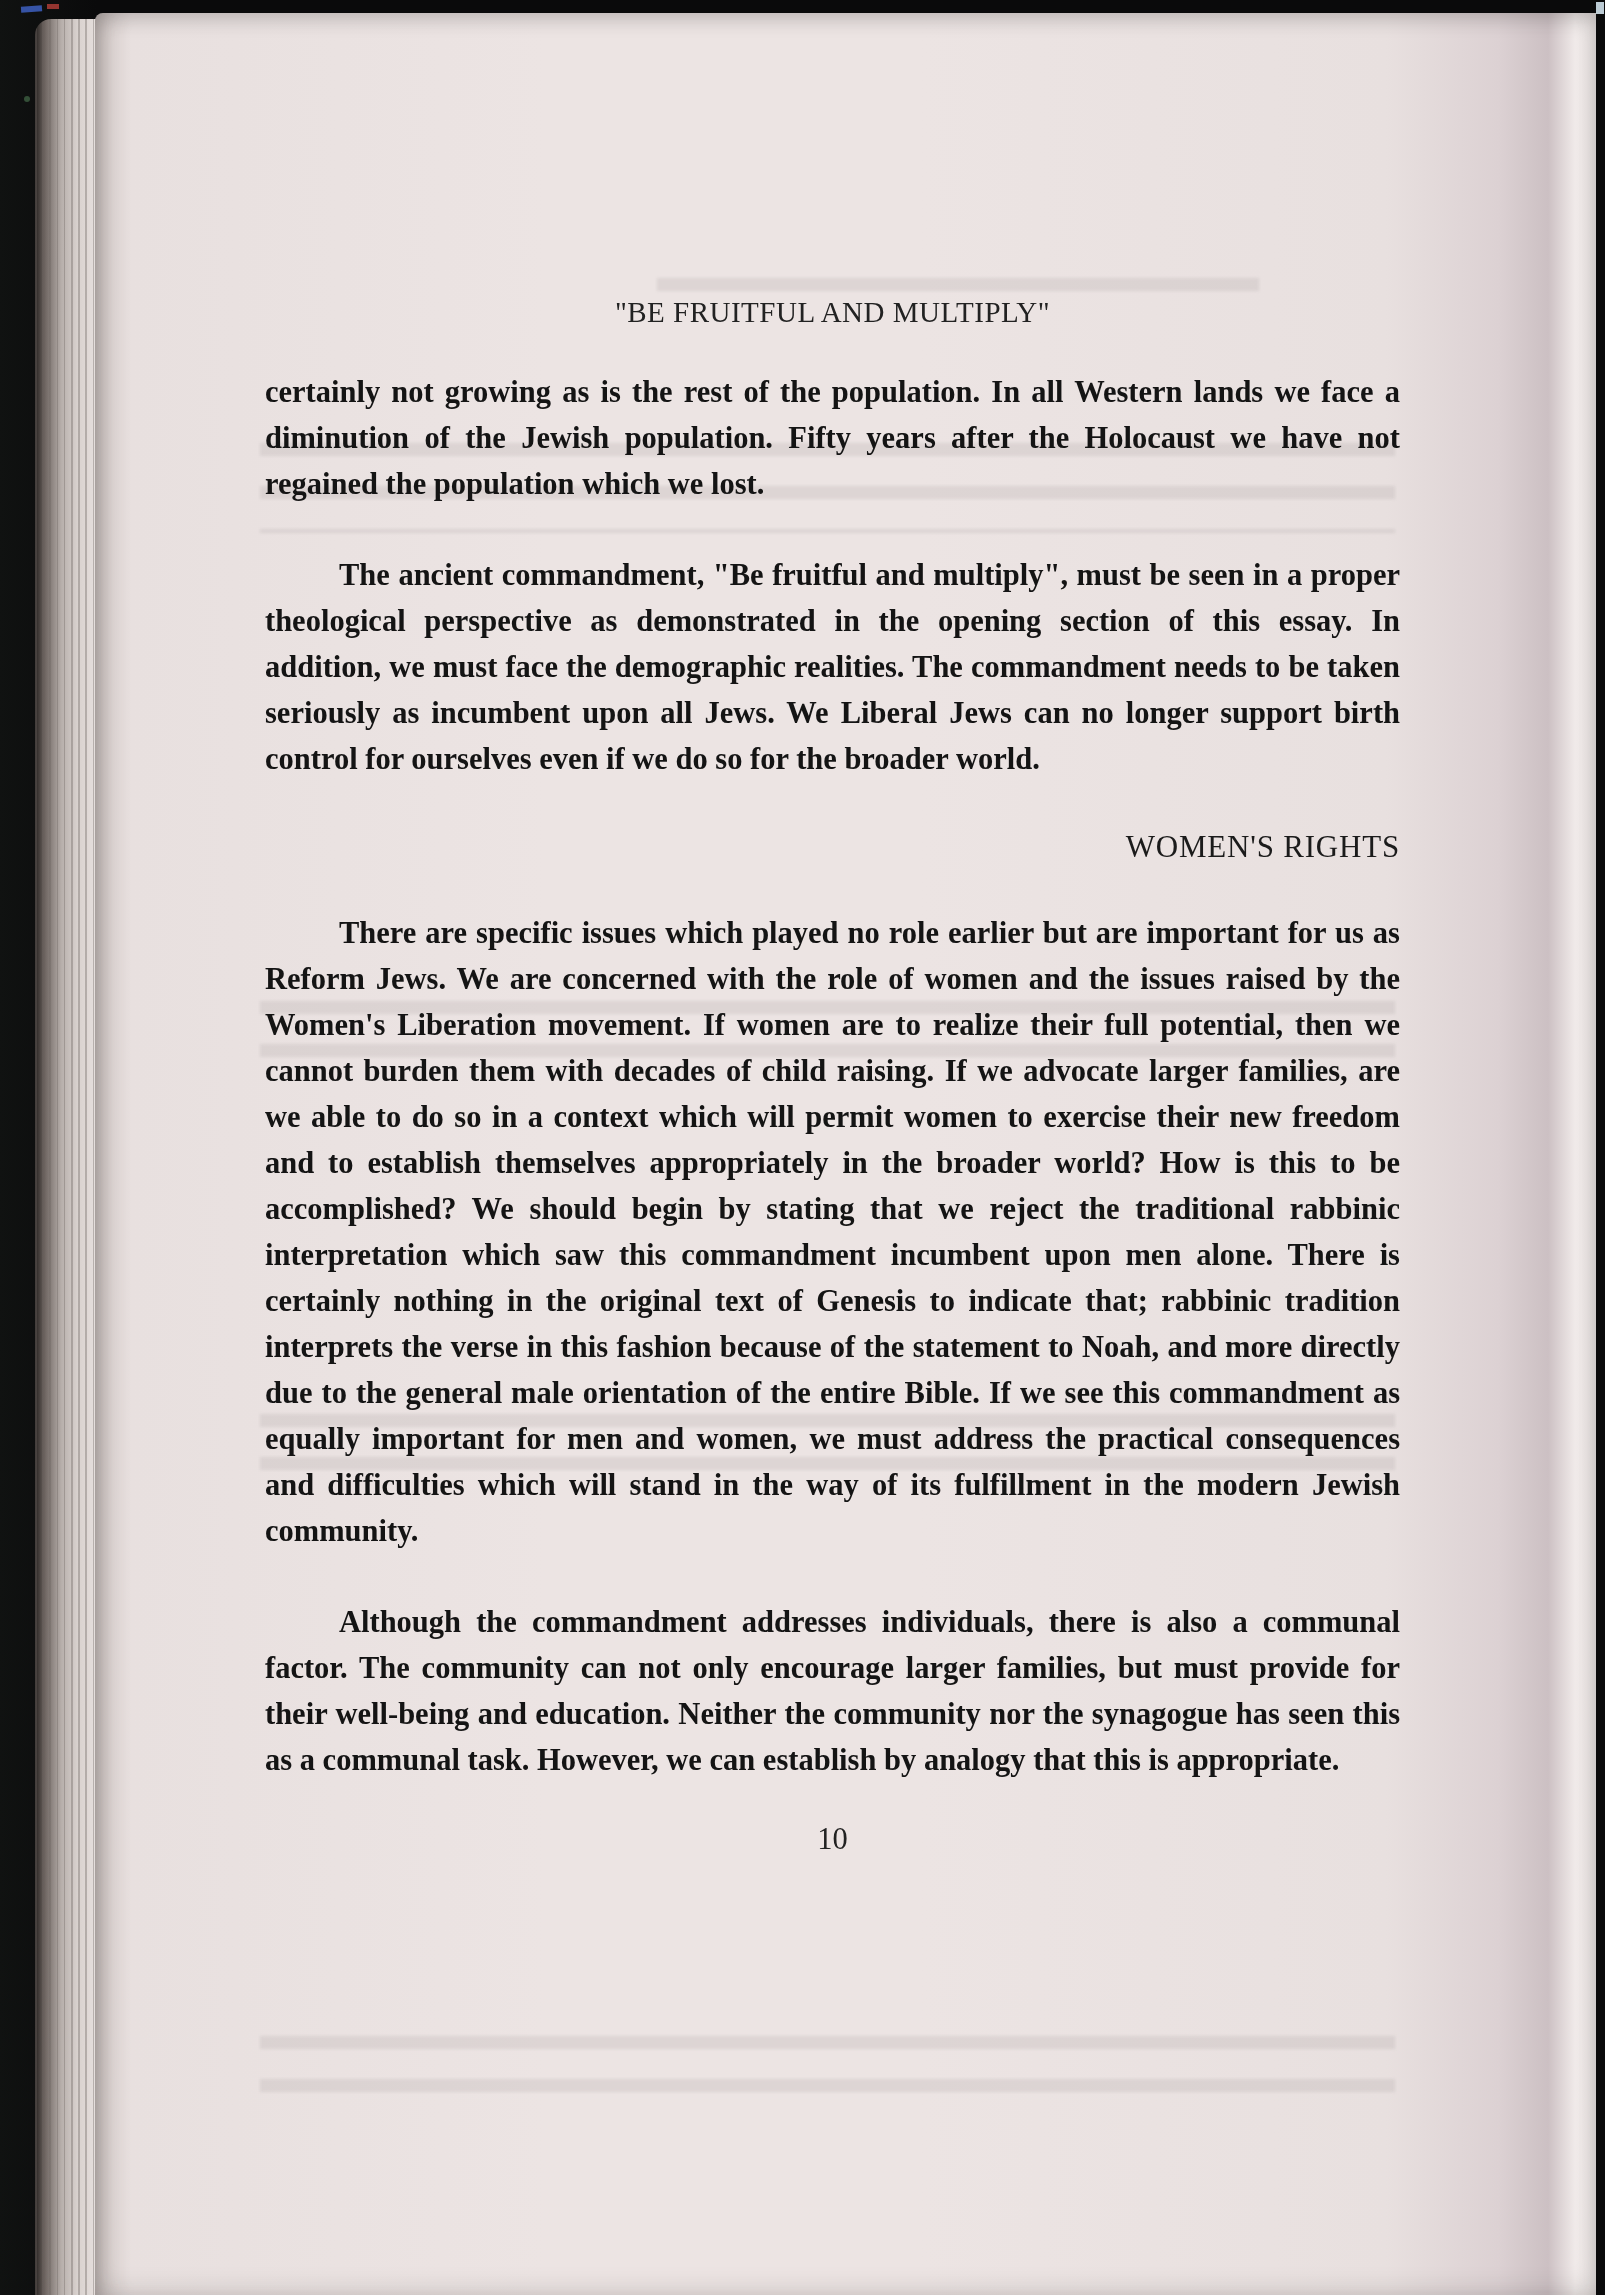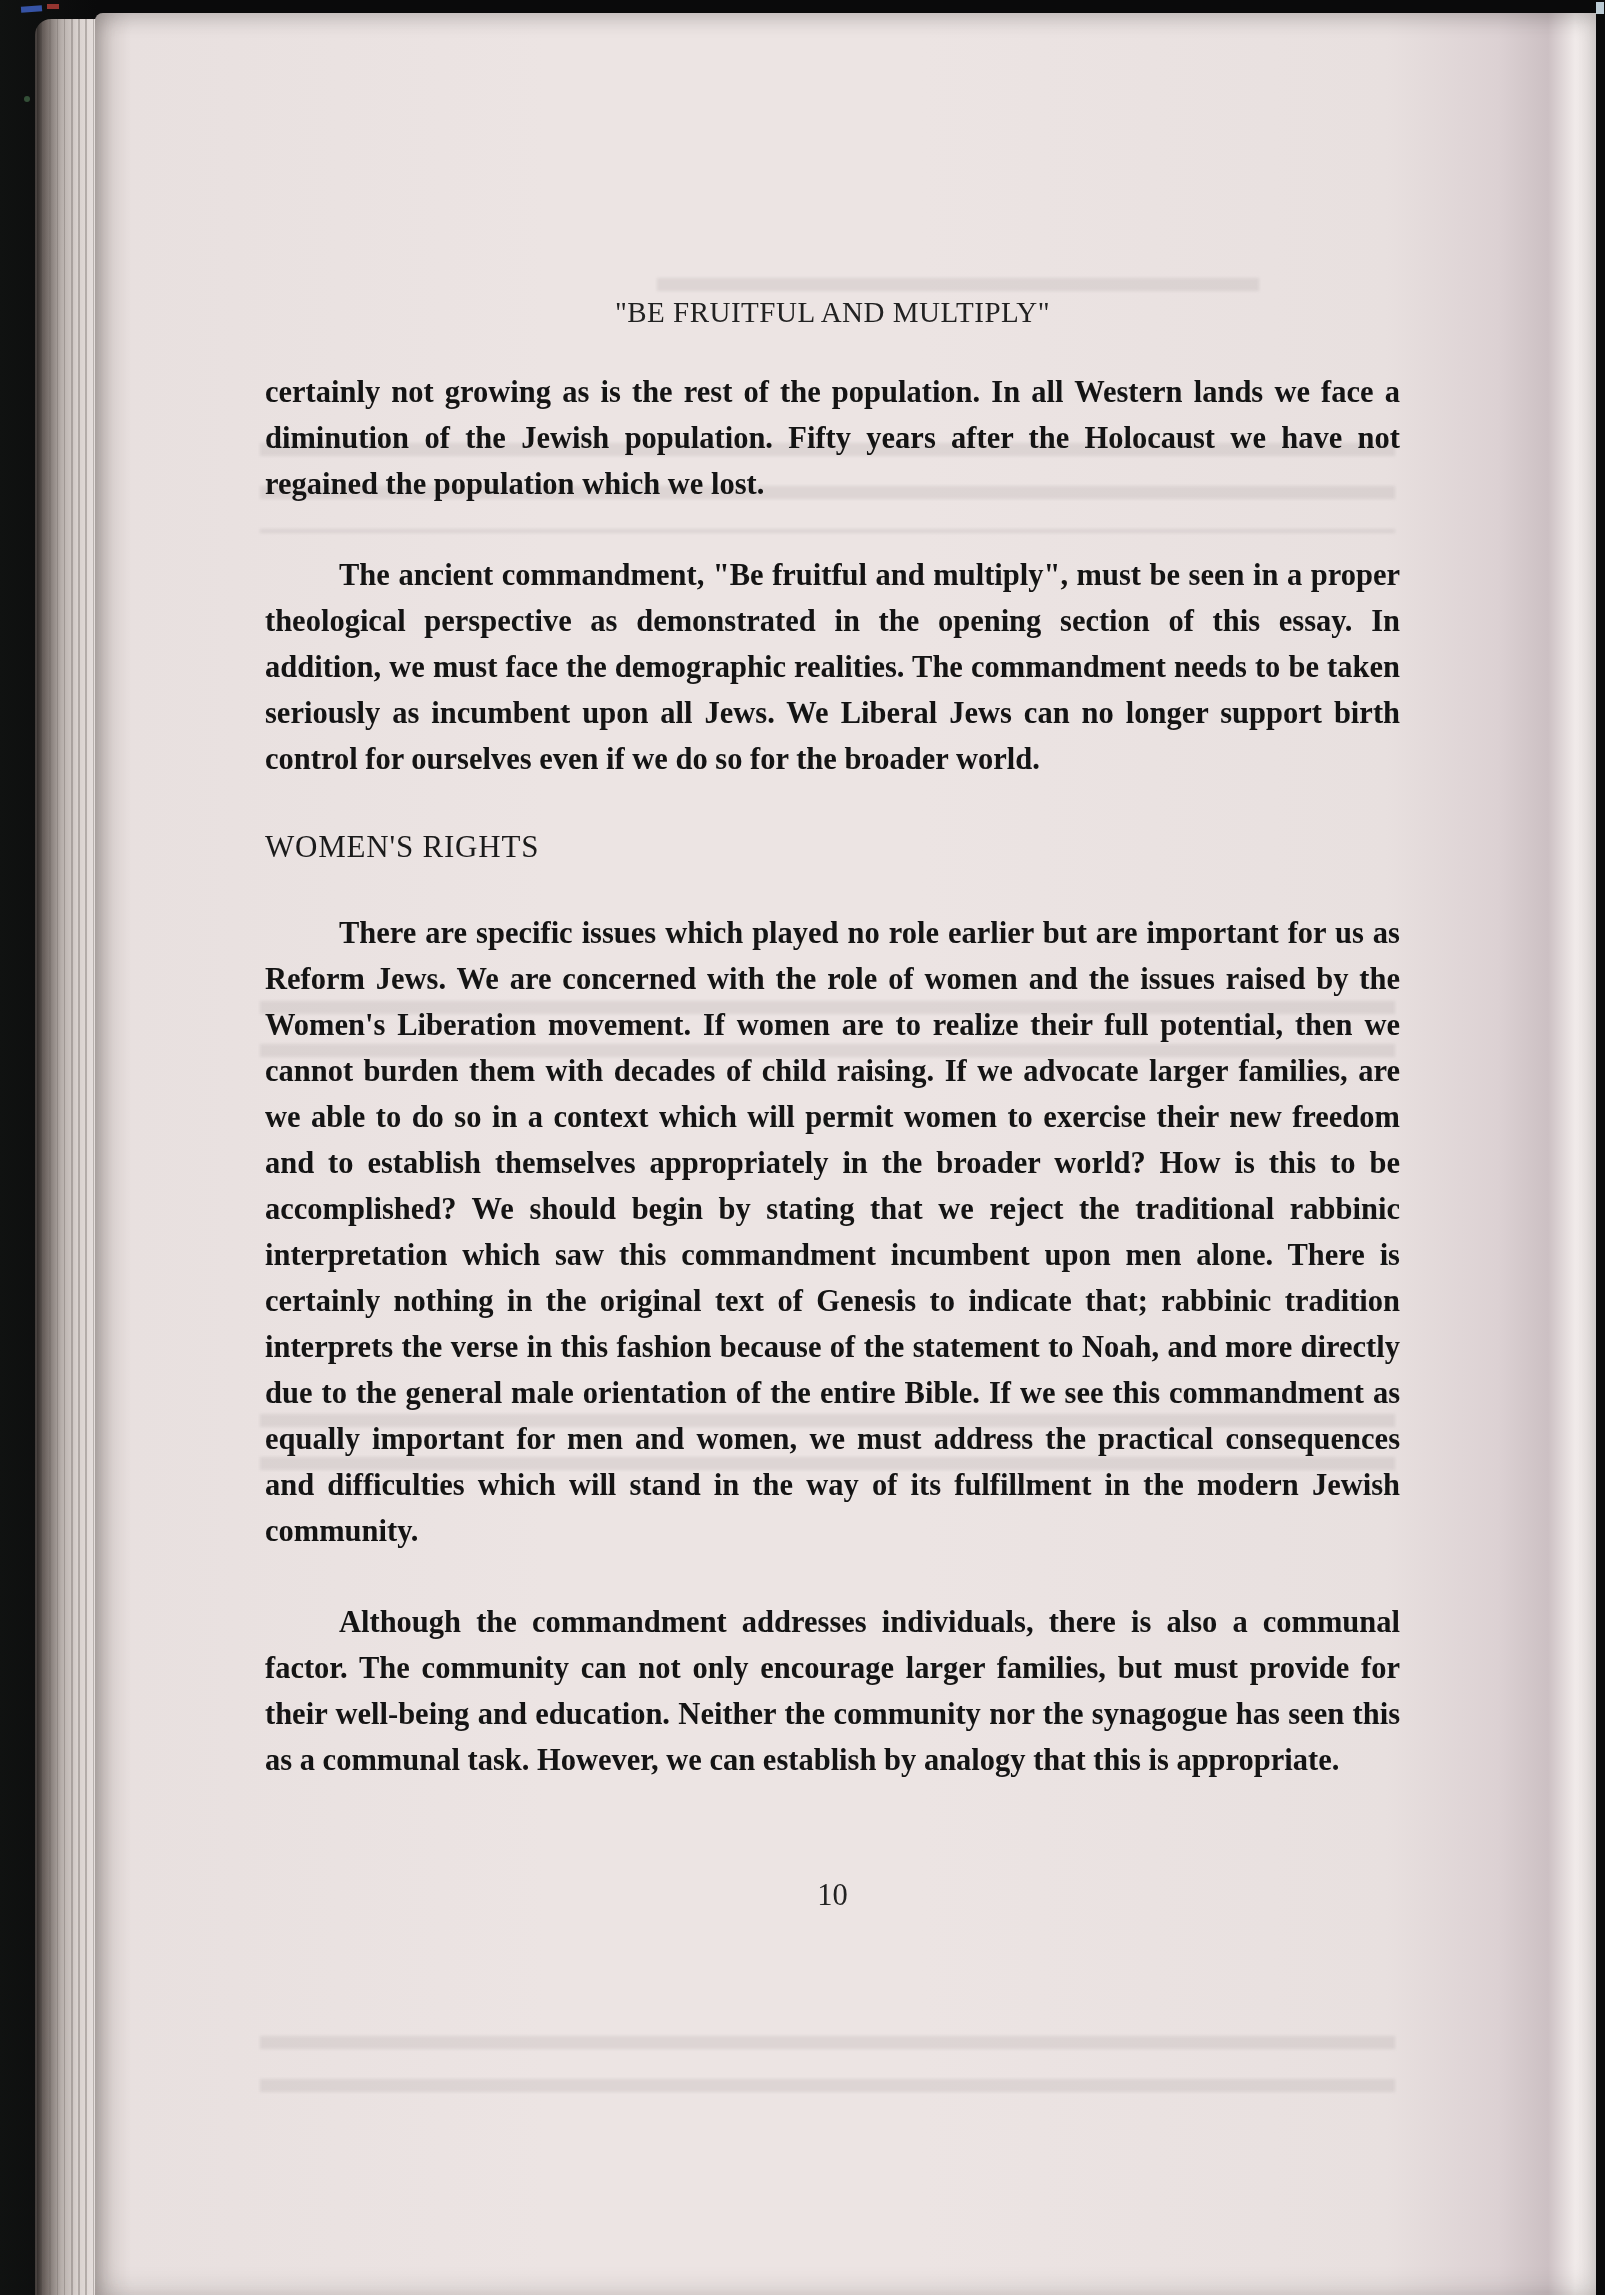--- a/index.html
+++ b/index.html
@@ -56,28 +56,28 @@
     line-height: 46px;
     text-align: justify;
     color: #141414;
     margin-top: 45px;
     font-weight: bold;
   }
   .para.first { margin-top: 40px; }
   .para.indent { text-indent: 74px; }
   .section-heading {
     margin-top: 47px;
-    text-align: left;
+    text-align: right;
     font-size: 31px;
     font-weight: normal;
     letter-spacing: 0.8px;
     color: #1b1b1b;
   }
   .page-number {
-    margin-top: 95px;
+    margin-top: 39px;
     text-align: center;
     font-size: 30.5px;
     color: #222;
   }
   
   .bleed {
     position: absolute;
     left: 165px; right: 201px;
     filter: blur(1.8px);
     background: repeating-linear-gradient(to bottom,

